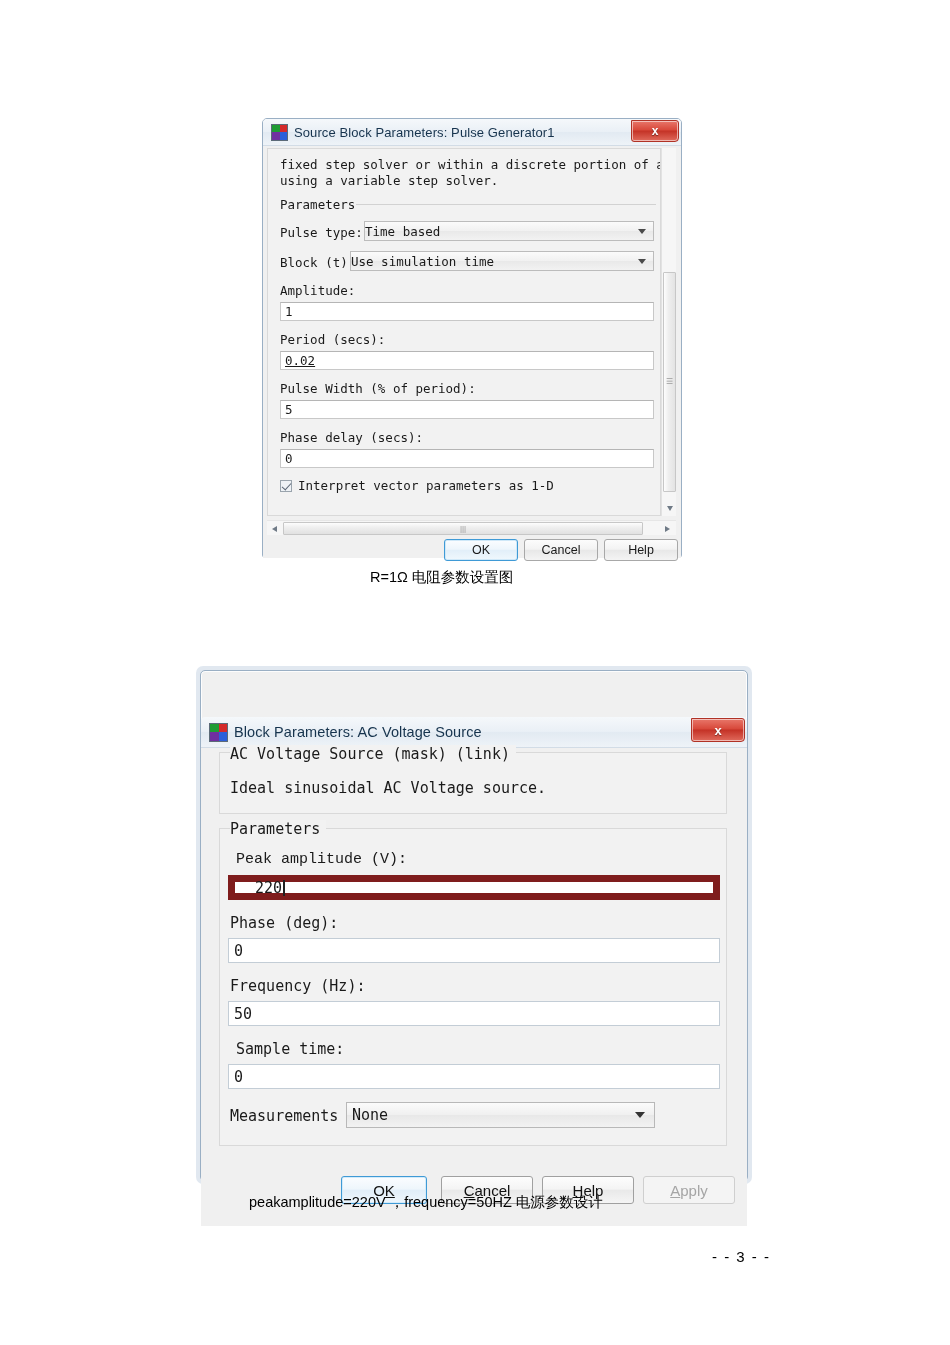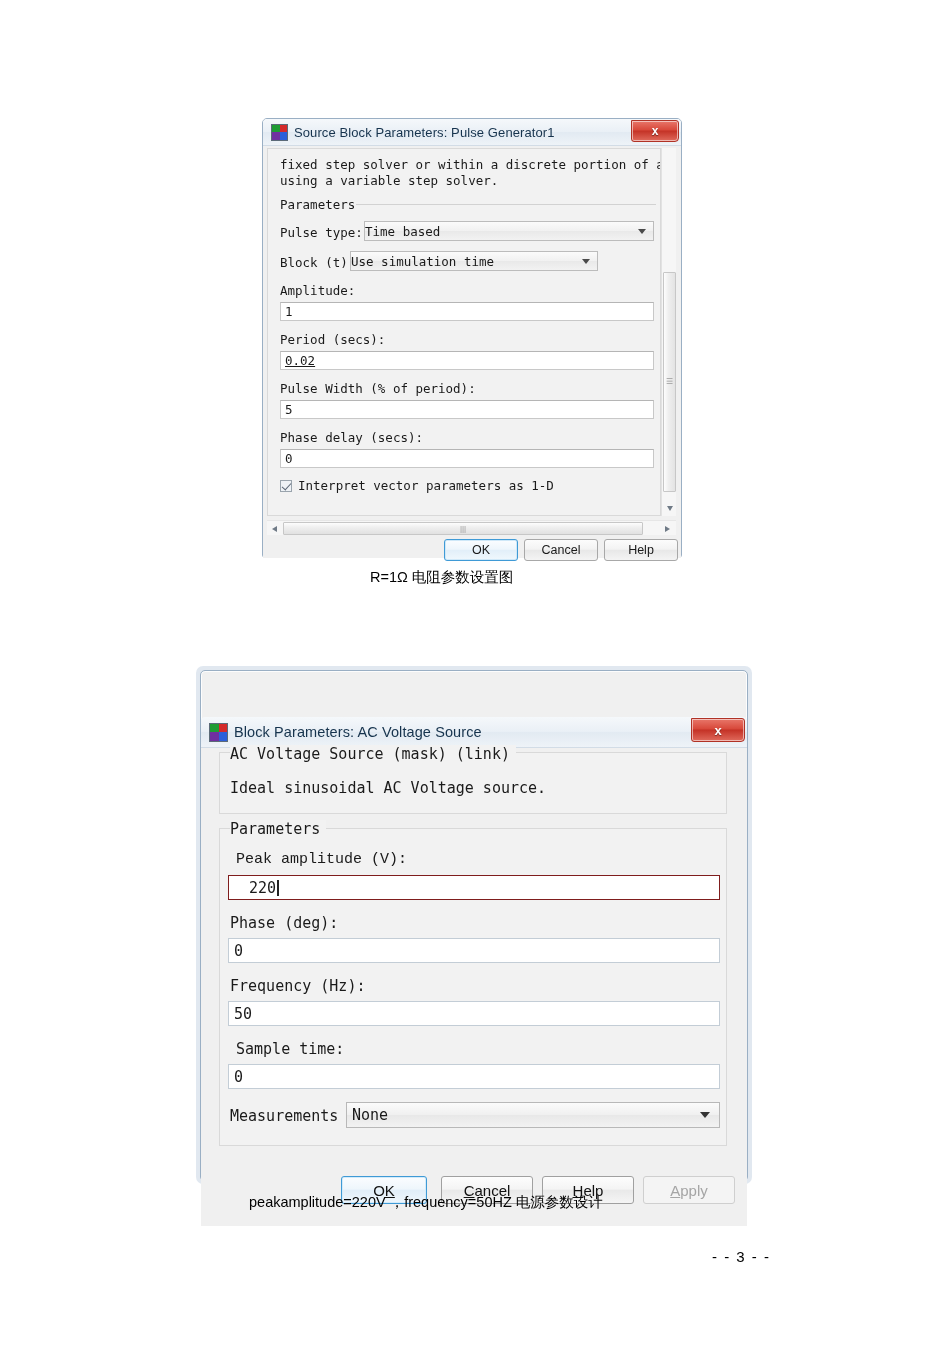--- a/index.html
+++ b/index.html
@@ -284,21 +284,21 @@
     position: absolute;
     box-sizing: border-box;
     background: #ffffff;
     border: 1px solid #c3cdd6;
     height: 25px;
     display: flex;
     align-items: center;
     padding-left: 5px;
     font-size: 15px;
   }
-  .txtin2.focused { border: 1px solid #7f1d1d; padding-left: 20px; }
+  .txtin2.focused { border: 7px solid #7f1d1d; padding-left: 20px; }
   .caret2 { display:inline-block; width:1.5px; height:16px; background:#222; margin-left:1px; }
   .ddn2 {
     position: absolute;
     box-sizing: border-box;
     height: 26px;
     background: linear-gradient(to bottom,#fbfbfb 0%,#f0f0f0 48%,#e8e8e8 52%,#f2f2f2 100%);
     border: 1px solid #b8b8b8;
     display: flex;
     align-items: center;
     padding-left: 5px;
@@ -375,21 +375,21 @@
       <div class="grp-label mono" style="left:12px; top:48px;">Parameters</div>
       <div class="grp-line" style="left:88px; top:55px; width:300px;"></div>
 
       <div class="fld-label mono" style="left:12px; top:76px;">Pulse type:</div>
       <div class="ddn mono" style="left:96px; top:72px; width:290px;">
         <span>Time based</span>
         <span class="arrow"></span>
       </div>
 
       <div class="fld-label mono" style="left:12px; top:106px;">Block (t):</div>
-      <div class="ddn mono" style="left:82px; top:102px; width:248px;">
+      <div class="ddn mono" style="left:82px; top:102px; width:304px;">
         <span>Use simulation time</span>
         <span class="arrow"></span>
       </div>
 
       <div class="fld-label mono" style="left:12px; top:134px;">Amplitude:</div>
       <div class="txtin mono" style="left:12px; top:153px; width:374px;">
         <span>1</span>
       </div>
 
       <div class="fld-label mono" style="left:12px; top:183px;">Period (secs):</div>
@@ -484,21 +484,21 @@
       <div class="txtin2 mono" style="left:8px; top:172px; width:492px;">
         <span>50</span>
       </div>
 
       <div class="fld-label2 mono" style="left:16px; top:211px;">Sample time:</div>
       <div class="txtin2 mono" style="left:8px; top:235px; width:492px;">
         <span>0</span>
       </div>
 
       <div class="fld-label2 mono" style="left:10px; top:278px;">Measurements</div>
-      <div class="ddn2 mono" style="left:126px; top:273px; width:374px;">
+      <div class="ddn2 mono" style="left:126px; top:273px; width:309px;">
         <span>None</span>
         <span class="arrow2"></span>
       </div>
     </div>
 
     <div class="btn2 default" style="left:140px; top:428px; width:86px;">
       <span>O</span>
           <span class="mn">K</span>
           <span></span>
     </div>

